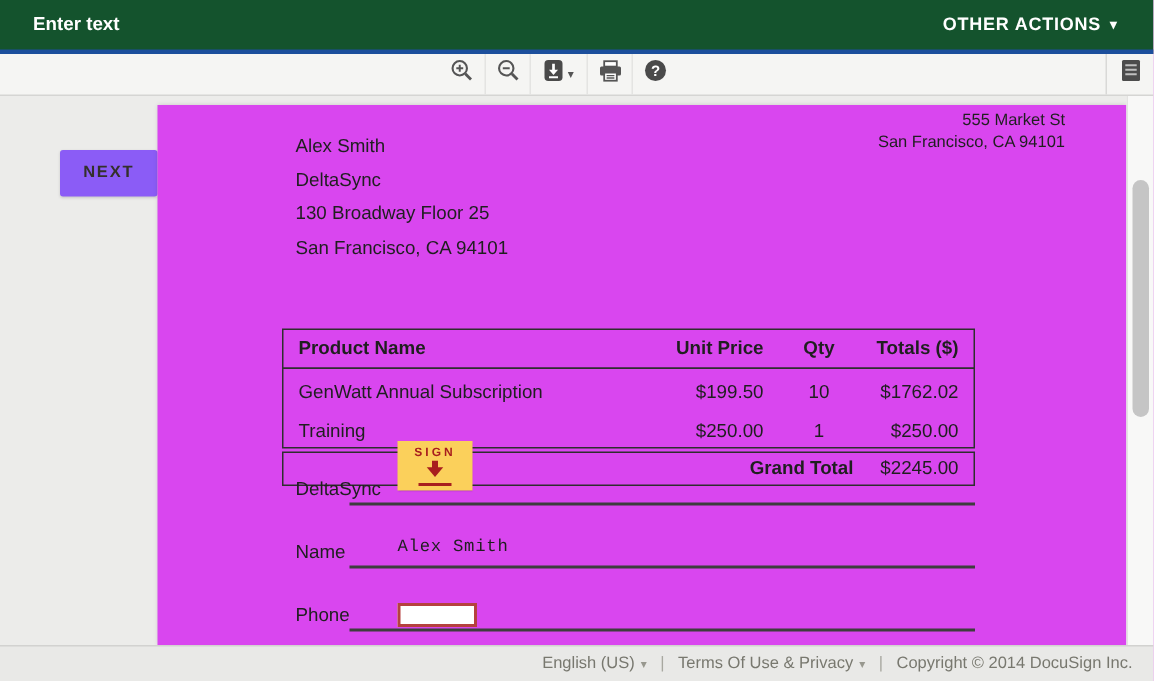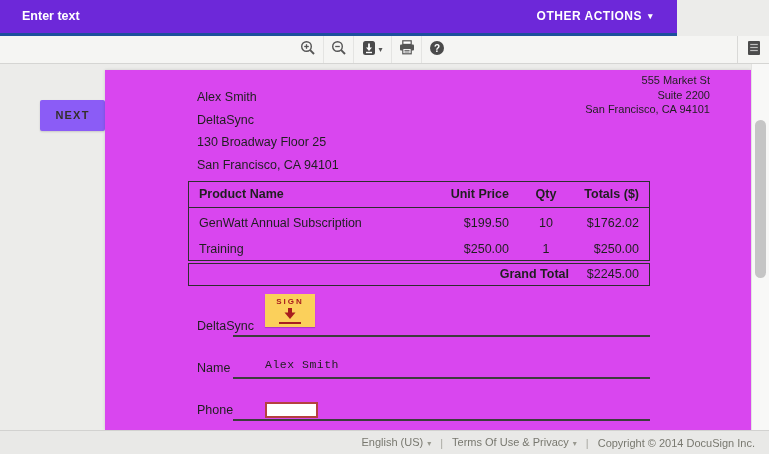--- a/index.html
+++ b/index.html
@@ -1,22 +1,22 @@
 <!DOCTYPE html>
 <html><head>
 <meta charset="utf-8">
 <style>
   * { margin:0; padding:0; box-sizing:border-box; }
   html,body { width:769px; height:454px; }
   body { font-family:"Liberation Sans", sans-serif; background:#ecece a; }
   #app { position:relative; width:769px; height:454px; overflow:hidden; background:#ececea; }
 
   
-  .header { position:absolute; left:0; top:0; width:677px; height:36px;
-            background:#6d28d9; border-bottom:3px solid #1c4f9c; }
+  .header { position:absolute; left:0; top:0; width:769px; height:36px;
+            background:#14532d; border-bottom:3px solid #1c4f9c; }
   .header-left { position:absolute; left:22px; top:0; line-height:33px;
                  color:#fff; font-size:12.5px; font-weight:bold; }
   .header-right { position:absolute; right:24px; top:0; line-height:33px;
                   color:#fff; font-size:12px; font-weight:bold; letter-spacing:.5px; cursor:pointer; }
   .header-right .caret { font-size:9px; margin-left:6px; vertical-align:1px; }
 
   
   .toolbar { position:absolute; left:0; top:36px; width:769px; height:28px;
              background:#f5f5f3; border-bottom:1px solid #d5d5d3; }
   .tb-group { position:absolute; left:293px; top:0; height:27px; display:flex; }
@@ -36,21 +36,21 @@
               border-radius:2px; cursor:pointer; box-shadow:0 1px 2px rgba(0,0,0,.15); }
 
   
   .page { position:absolute; left:105px; top:70px; width:646px; height:360px;
           background:#d946ef; box-shadow:0 0 3px rgba(0,0,0,.15); color:#1f1f1f; }
   .sender { position:absolute; top:3px; right:41px; text-align:right;
             font-size:11px; line-height:14.5px; }
   .recipient { position:absolute; left:92px; top:16px; font-size:12.5px; line-height:22.5px; }
 
   .inv-table { position:absolute; left:83px; top:111px; width:462px; font-size:12.5px; }
-  .t-head { position:relative; height:27px; line-height:24px; border:1.5px solid #2e2e2e; font-weight:bold; }
+  .t-head { position:relative; height:27px; line-height:24px; border:1.5px solid #2e2e2e; font-weight:bold;margin-top:38px; }
   .t-body { position:relative; height:54px; border:1.5px solid #2e2e2e; margin-top:-1.5px; }
   .t-row  { position:relative; height:26px; line-height:26px; }
   .t-row.first { margin-top:2px; }
   .t-total { position:relative; height:23px; line-height:20px; border:1.5px solid #2e2e2e; margin-top:2px;padding-left:20px; }
   .c-prod { position:absolute; left:10px; white-space:nowrap; }
   .c-unit { position:absolute; right:140px; white-space:nowrap; }
   .c-qty  { position:absolute; left:337px; width:40px; text-align:center; white-space:nowrap; }
   .c-tot  { position:absolute; right:10px; white-space:nowrap; }
   .gt-label { position:absolute; right:80px; font-weight:bold; white-space:nowrap; }
   .gt-value { position:absolute; right:10px; white-space:nowrap; }
@@ -162,21 +162,20 @@
       </span>
     </div>
   </div>
 
   <div class="next-btn">NEXT</div>
 
   <div class="page">
 
     <div class="sender">
       <div>555 Market St</div>
-      <div>Suite 2200</div>
       <div>San Francisco, CA 94101</div>
     </div>
 
     <div class="recipient">
       <div>Alex Smith</div>
       <div>DeltaSync</div>
       <div>130 Broadway Floor 25</div>
       <div>San Francisco, CA 94101</div>
     </div>
 

